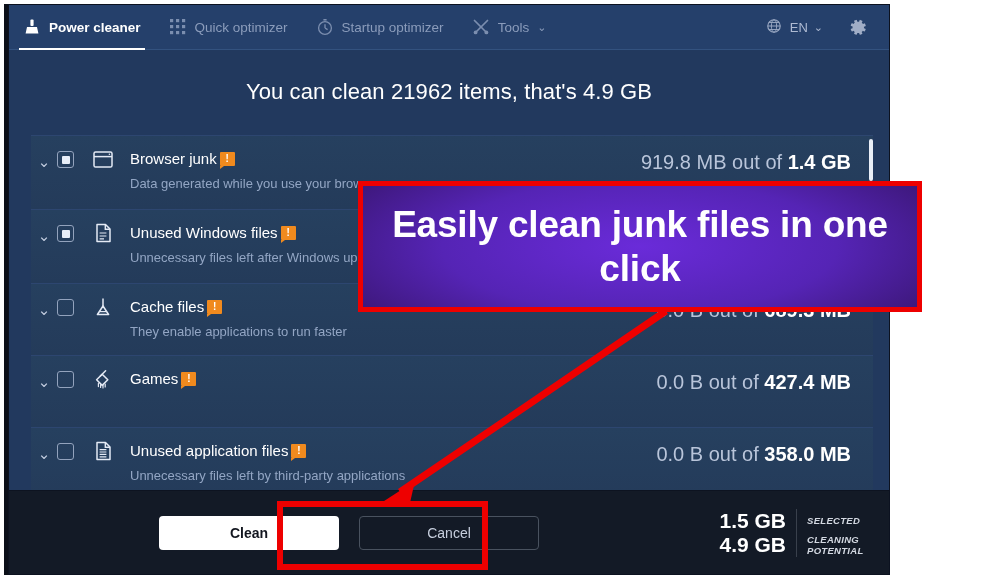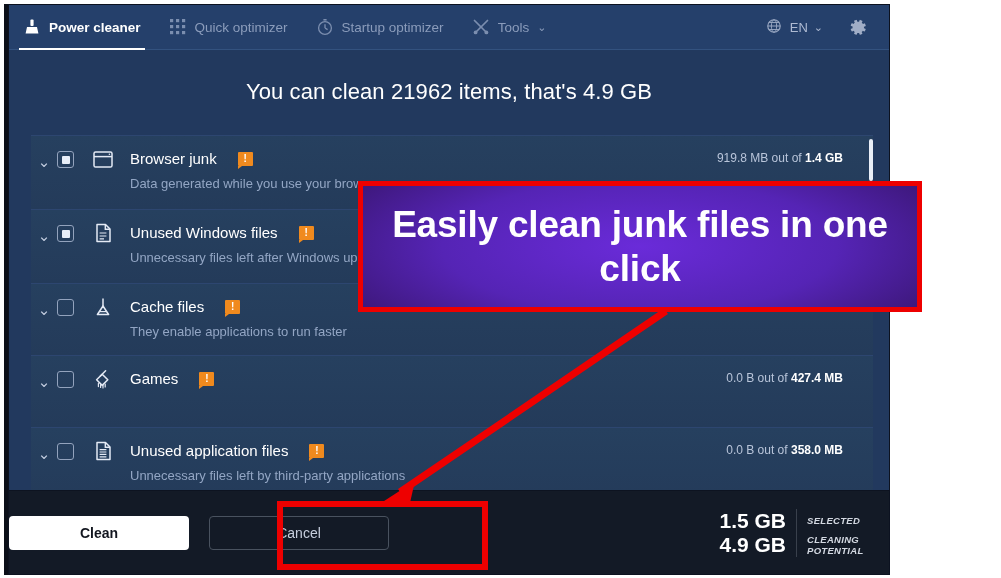--- a/index.html
+++ b/index.html
@@ -84,57 +84,57 @@
     width: 17px; height: 17px; flex: none; margin-top: 1px; margin-right: 18px;
     border: 1.6px solid #93a3bd; border-radius: 3px;
     display: flex; align-items: center; justify-content: center;
     background: transparent;
   }
   .cbox.partial::after {
     content:""; width: 8px; height: 8px; border-radius: 1px; background: #e8eef8;
   }
   .row-icon { width: 22px; height: 22px; flex: none; margin-right: 16px; margin-top: -2px; }
   .row-text { flex: 1 1 auto; min-width: 0; }
-  .row-title-line { display: flex; align-items: center; gap: 21px; }
+  .row-title-line { display: flex; align-items: center; gap: 3px; }
   .row-title { color: #ffffff; font-size: 15px; }
   .badge {
     display:inline-flex; align-items:center; justify-content:center;
     width: 15px; height: 14px; background: #f08a1e; color: #ffffff;
     font-size: 10px; font-weight: bold; line-height: 1;
     position: relative; border-radius: 1px;
   }
   .badge::after{
     content:""; position:absolute; left: 0; bottom: -3px;
     border-left: 4px solid #f08a1e; border-bottom: 3px solid transparent;
   }
   .row-sub { color: #93a6c4; font-size: 13px; margin-top: 9px; }
   .row-size {
-    flex: none; color: #b9c5da; font-size: 12px; text-align: left;
-    padding-right: 30px; white-space: nowrap; padding-top: 1px;
+    flex: none; color: #b9c5da; font-size: 20px; text-align: left;
+    padding-right: 22px; white-space: nowrap; padding-top: 1px;
   }
   .row-size b { color: #ffffff; font-weight: bold; }
 
   .scrollbar {
     position: absolute; right: 0; top: 0; width: 5px; height: 100%;
     background: transparent;
   }
   .scroll-thumb {
     position: absolute; right: 0; top: 4px; width: 4px; height: 42px;
     background: #e9eef7; border-radius: 2px;
   }
 
   
   .footer {
     position: absolute; left: 0; right: 0; bottom: 0; height: 84px;
     background: #131a26;
     border-top: 1px solid #0d1320;
     display: flex; align-items: center;
   }
   .btn-zone { position:absolute; left: 0; right: 200px; top:0; bottom:0;
-              display:flex; align-items:center; gap: 20px; }
+              display:flex; align-items:center; justify-content:center; gap: 20px; }
   .btn {
     height: 34px; width: 180px; border-radius: 4px;
     display:flex; align-items:center; justify-content:center;
     font-size: 14px; cursor: pointer;
   }
   .btn-clean { background:#ffffff; color:#12161f; font-weight: bold; }
   .btn-cancel { background: transparent; color:#c6cedd; border: 1px solid #49525f; }
 
   .stats { position:absolute; right: 22px; top: 50%; transform: translateY(-50%);
            display:flex; flex-direction:column; }

